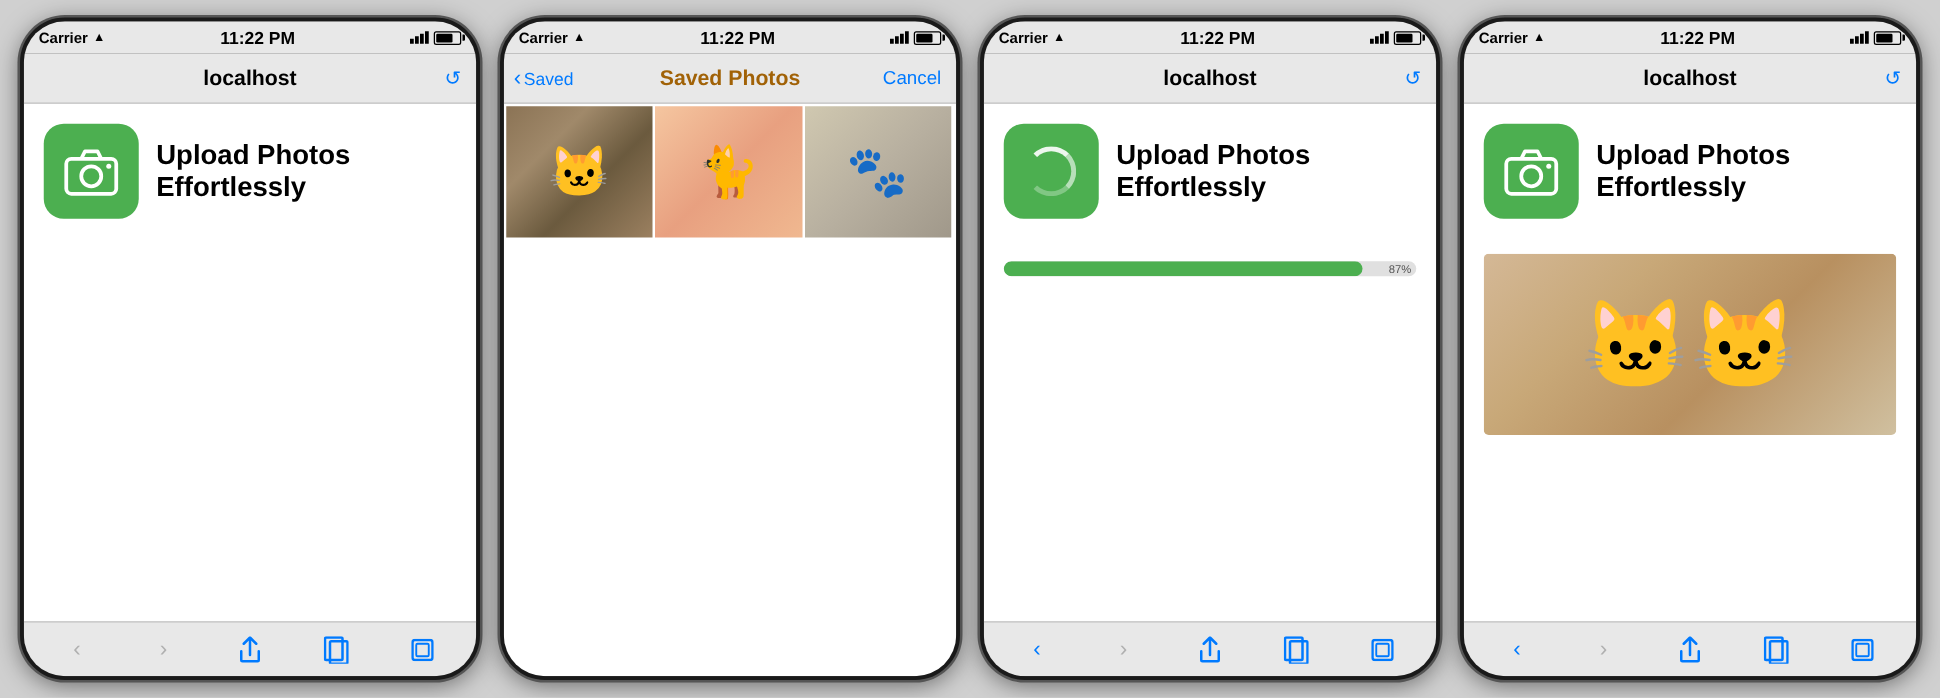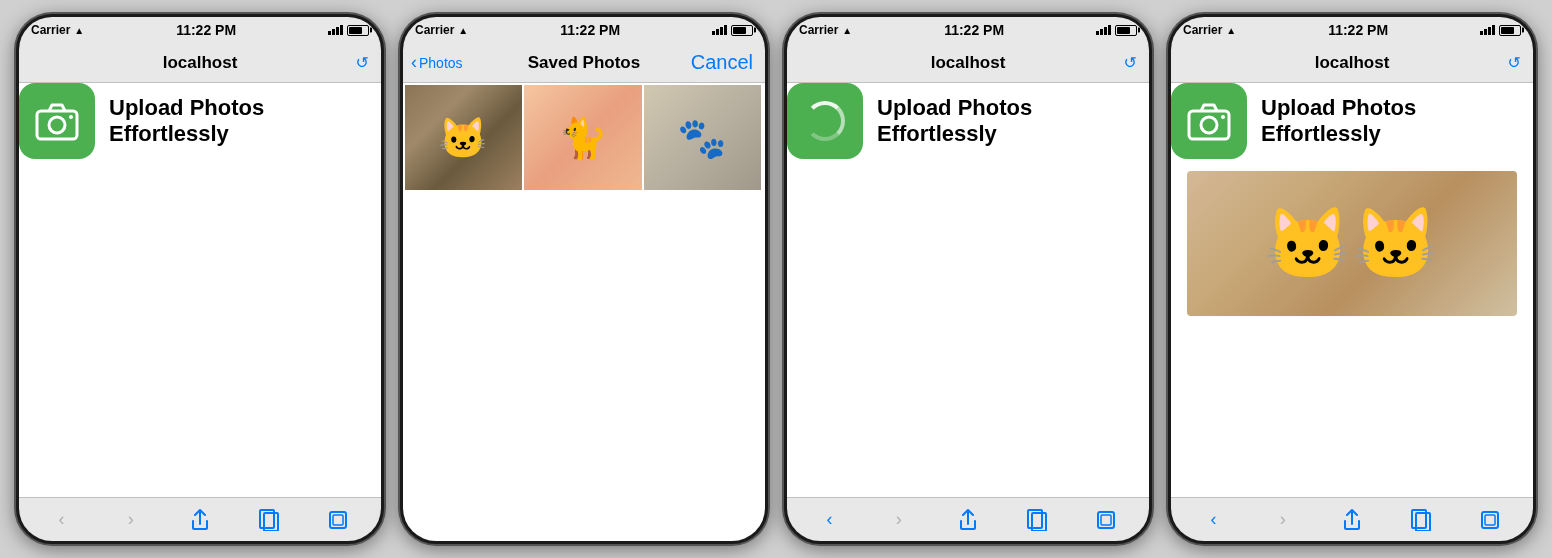--- a/index.html
+++ b/index.html
@@ -116,41 +116,42 @@
       color: #007aff;
       font-size: 14px;
       display: flex;
       align-items: center;
       gap: 2px;
     }
     .nav-cancel {
       position: absolute;
       right: 12px;
       color: #007aff;
-      font-size: 20px;
+      font-size: 15px;
       font-weight: 400;
     }
     .nav-saved-title {
       font-size: 17px;
       font-weight: 700;
-      color: #000000;
+      color: #a16207;
     }
 
     
     .content {
       flex: 1;
       background: #fff;
       overflow: hidden;
       position: relative;
     }
 
     
     .app-row {
       display: flex;
       align-items: center;
+      padding: 16px;
       gap: 14px;
     }
 
     .app-icon {
       width: 76px;
       height: 76px;
       background: #4caf50;
       border-radius: 16px;
       display: flex;
       align-items: center;
@@ -412,21 +413,21 @@
       </div>
       <div class="battery">
         <div class="battery-fill"></div>
       </div>
     </div>
   </div>
 
   <div class="nav-bar">
     <div class="nav-back">
       <span style="font-size:18px;">‹</span>
-      <span>Photos</span>
+      <span>Saved</span>
     </div>
     <span class="nav-saved-title">Saved Photos</span>
     <span class="nav-cancel">Cancel</span>
   </div>
 
   <div class="content">
     <div class="photo-grid">
       <div class="photo-thumb cat1"></div>
       <div class="photo-thumb cat2"></div>
       <div class="photo-thumb cat3"></div>
@@ -461,20 +462,26 @@
   </div>
 
   <div class="content">
     <div class="app-row">
       <div class="spinner-icon">
         <div class="spinner-dots"></div>
       </div>
       <div class="app-title">
         <span>Upload Photos</span><br>
         <span>Effortlessly</span>
+      </div>
+    </div>
+    <div class="progress-area">
+      <div class="progress-bar-container">
+        <div class="progress-bar-fill" style="width: 87%;"></div>
+        <span class="progress-label">87%</span>
       </div>
     </div>
   </div>
 
   <div class="toolbar">
     <div class="toolbar-btn" style="color:#007aff;">‹</div>
     <div class="toolbar-btn disabled">›</div>
     <div class="toolbar-btn">
       <svg width="18" height="22" viewBox="0 0 18 22">
         <path d="M9 1v14M4 6l5-5 5 5" stroke="#007aff" stroke-width="2" fill="none" stroke-linecap="round" stroke-linejoin="round"></path>

